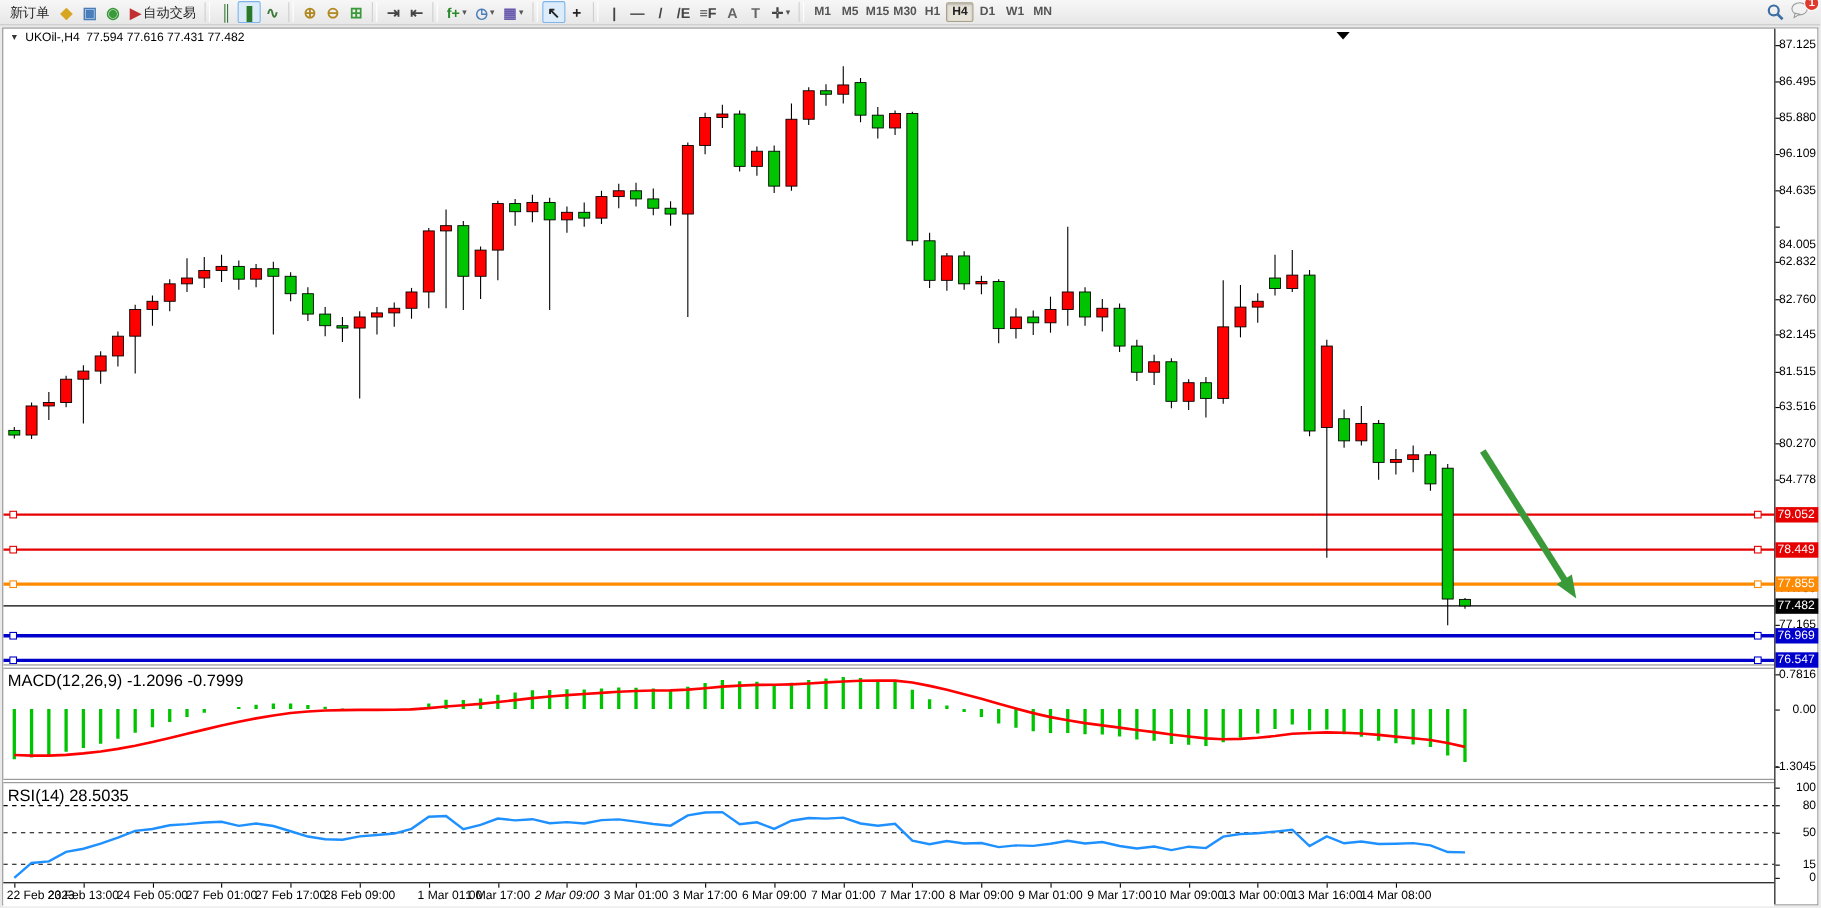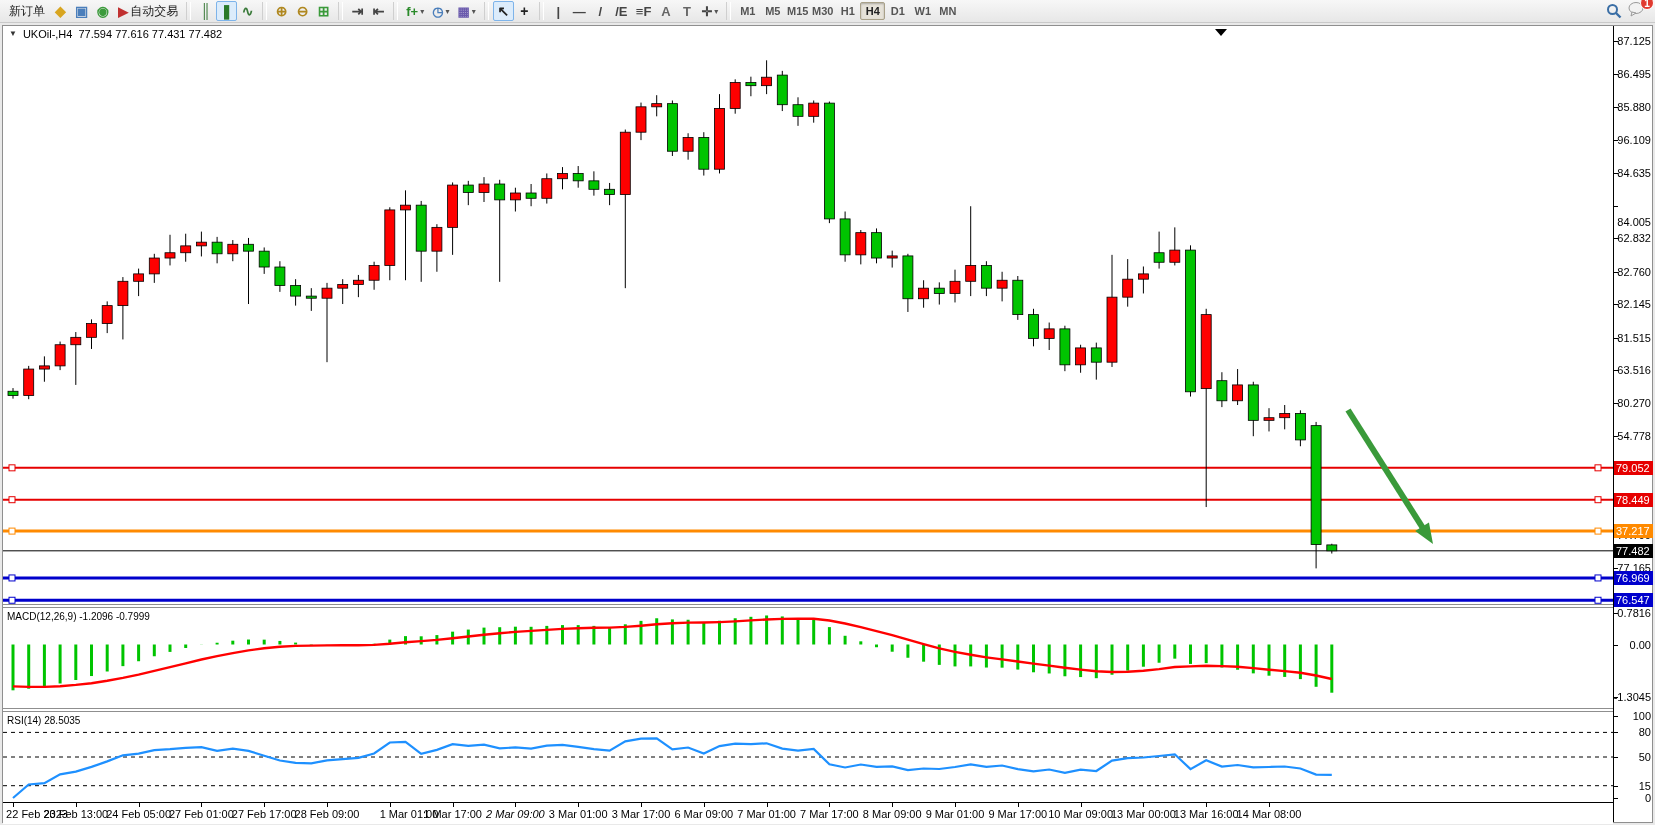--- a/index.html
+++ b/index.html
@@ -30,21 +30,21 @@
   
   #chart-frame { position:absolute; left:2px; top:25px; width:1651px; height:798px;
                  background:#fff; border:1px solid #8f8f8f; display:flex; }
   #plot-col { position:relative; width:1610px; height:100%; }
   #axis-col { position:relative; width:39px; height:100%; border-left:1px solid #000; background:#fff; }
 
   #title-strip { position:absolute; left:0; top:0; height:15px; display:flex; align-items:center;
                  gap:6px; padding-left:6px; font-size:11px; color:#000; z-index:5; }
   #title-strip .tri { font-size:8px; color:#333; }
 
-  .panel-label { position:absolute; left:4px; font-size:10px; color:#000; z-index:5; }
+  .panel-label { position:absolute; left:4px; font-size:15px; color:#000; z-index:5; }
 
   svg.plot { position:absolute; left:0; display:block; }
   #main-svg { top:0; }
   #macd-svg { top:582px; }
   #rsi-svg  { top:686px; }
   .splitter { position:absolute; left:0; width:1610px; height:4px; background:#fff;
               border-top:1px solid #8f8f8f; border-bottom:1px solid #8f8f8f; }
   #split-1 { top:578px; } #split-2 { top:682px; }
   #time-strip { position:absolute; left:0; top:776px; width:1610px; height:22px; border-top:1px solid #000;
                 background:#fff; }
@@ -567,21 +567,21 @@
         <div class="ax-dash" style="top: 377.424px;"></div>
         <div class="ax-tick" style="top: 377.424px;">80.270</div>
         <div class="ax-dash" style="top: 409.939px;"></div>
         <div class="ax-tick" style="top: 409.939px;">54.778</div>
         <div class="ax-dash" style="top: 508.541px;"></div>
         <div class="ax-tick" style="top: 508.541px;">77.790</div>
         <div class="ax-dash" style="top: 541.585px;"></div>
         <div class="ax-tick" style="top: 541.585px;">77.165</div>
         <div class="px-label" style="top: 441.82px; background: rgb(230, 0, 0);">79.052</div>
         <div class="px-label" style="top: 473.7px; background: rgb(230, 0, 0);">78.449</div>
-        <div class="px-label" style="top: 505.105px; background: rgb(255, 138, 0);">37.217</div>
+        <div class="px-label" style="top: 505.105px; background: rgb(255, 138, 0);">77.855</div>
         <div class="px-label" style="top: 524.825px; background: rgb(0, 0, 0);">77.482</div>
         <div class="px-label" style="top: 551.948px; background: rgb(0, 0, 204);">76.969</div>
         <div class="px-label" style="top: 574.259px; background: rgb(0, 0, 204);">76.547</div>
         <div class="ax-dash" style="top: 587.025px;"></div>
         <div class="ax-tick" style="top: 587.025px;">0.7816</div>
         <div class="ax-dash" style="top: 618.5px;"></div>
         <div class="ax-tick" style="top: 618.5px;">0.00</div>
         <div class="ax-dash" style="top: 671.032px;"></div>
         <div class="ax-tick" style="top: 671.032px;">-1.3045</div>
         <div class="ax-dash" style="top: 690px;"></div>

